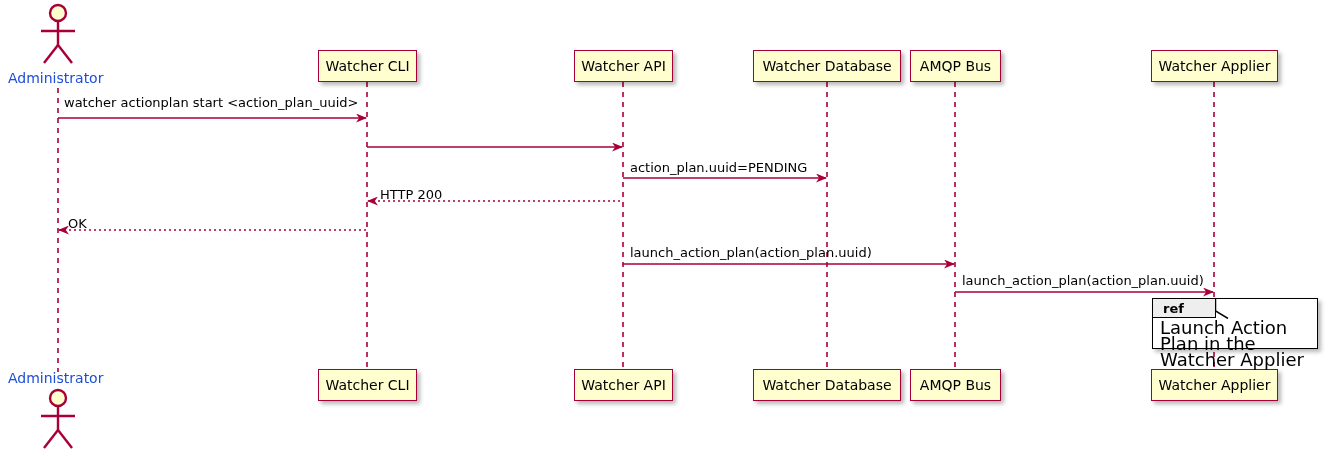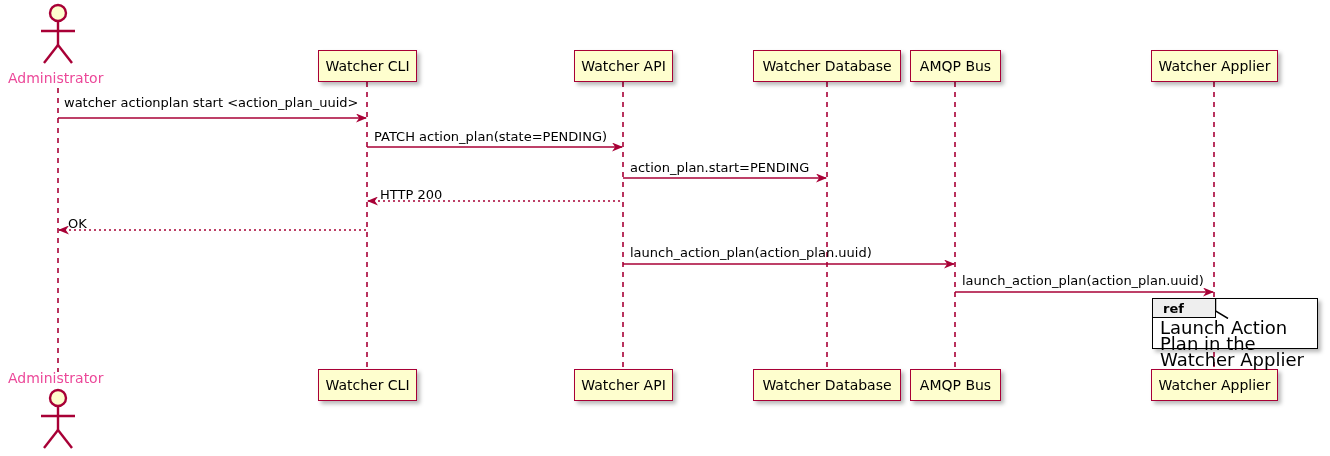--- a/index.html
+++ b/index.html
@@ -37,21 +37,21 @@
     display: flex;
     align-items: center;
     justify-content: center;
     box-shadow: 3px 3px 4px rgba(0,0,0,0.28);
     white-space: nowrap;
   }
   
   .actor-label {
     position: absolute;
     font-size: 14px;
-    color: #ec4899;
+    color: #1d4ed8;
     white-space: nowrap;
   }
   
   .msg-label {
     position: absolute;
     font-size: 13px;
     color: #000000;
     white-space: nowrap;
     line-height: 1;
   }
@@ -172,22 +172,21 @@
     <span>AMQP Bus</span>
   </div>
   <div class="participant" style="left:1151px; top:369px; width:127px; height:32px;">
     <span>Watcher Applier</span>
   </div>
 
   <div class="actor-label" style="left:8px; top:70px;">Administrator</div>
   <div class="actor-label" style="left:8px; top:370px;">Administrator</div>
 
   <div class="msg-label" style="left:64px; top:96px;">watcher actionplan start &lt;action_plan_uuid&gt;</div>
-  <div class="msg-label" style="left:374px; top:130px;">PATCH action_plan(state=PENDING)</div>
-  <div class="msg-label" style="left:630px; top:161px;">action_plan.start=PENDING</div>
+  <div class="msg-label" style="left:630px; top:161px;">action_plan.uuid=PENDING</div>
   <div class="msg-label" style="left:380px; top:188px;">HTTP 200</div>
   <div class="msg-label" style="left:68px; top:217px;">OK</div>
   <div class="msg-label" style="left:630px; top:246px;">launch_action_plan(action_plan.uuid)</div>
   <div class="msg-label" style="left:962px; top:274px;">launch_action_plan(action_plan.uuid)</div>
 
   <div class="ref-box" style="left:1152px; top:298px; width:166px; height:51px;">
     <div class="ref-tab" style="width:63px;"></div>
     <div class="ref-tab-label">ref</div>
     <svg style="position:absolute; left:62px; top:0; width:14px; height:20px;" viewBox="0 0 14 20" xmlns="http://www.w3.org/2000/svg">
       <path d="M0.5,0 L0.5,12 L13,19.5" fill="none" stroke="#000000" stroke-width="1.5"></path>

